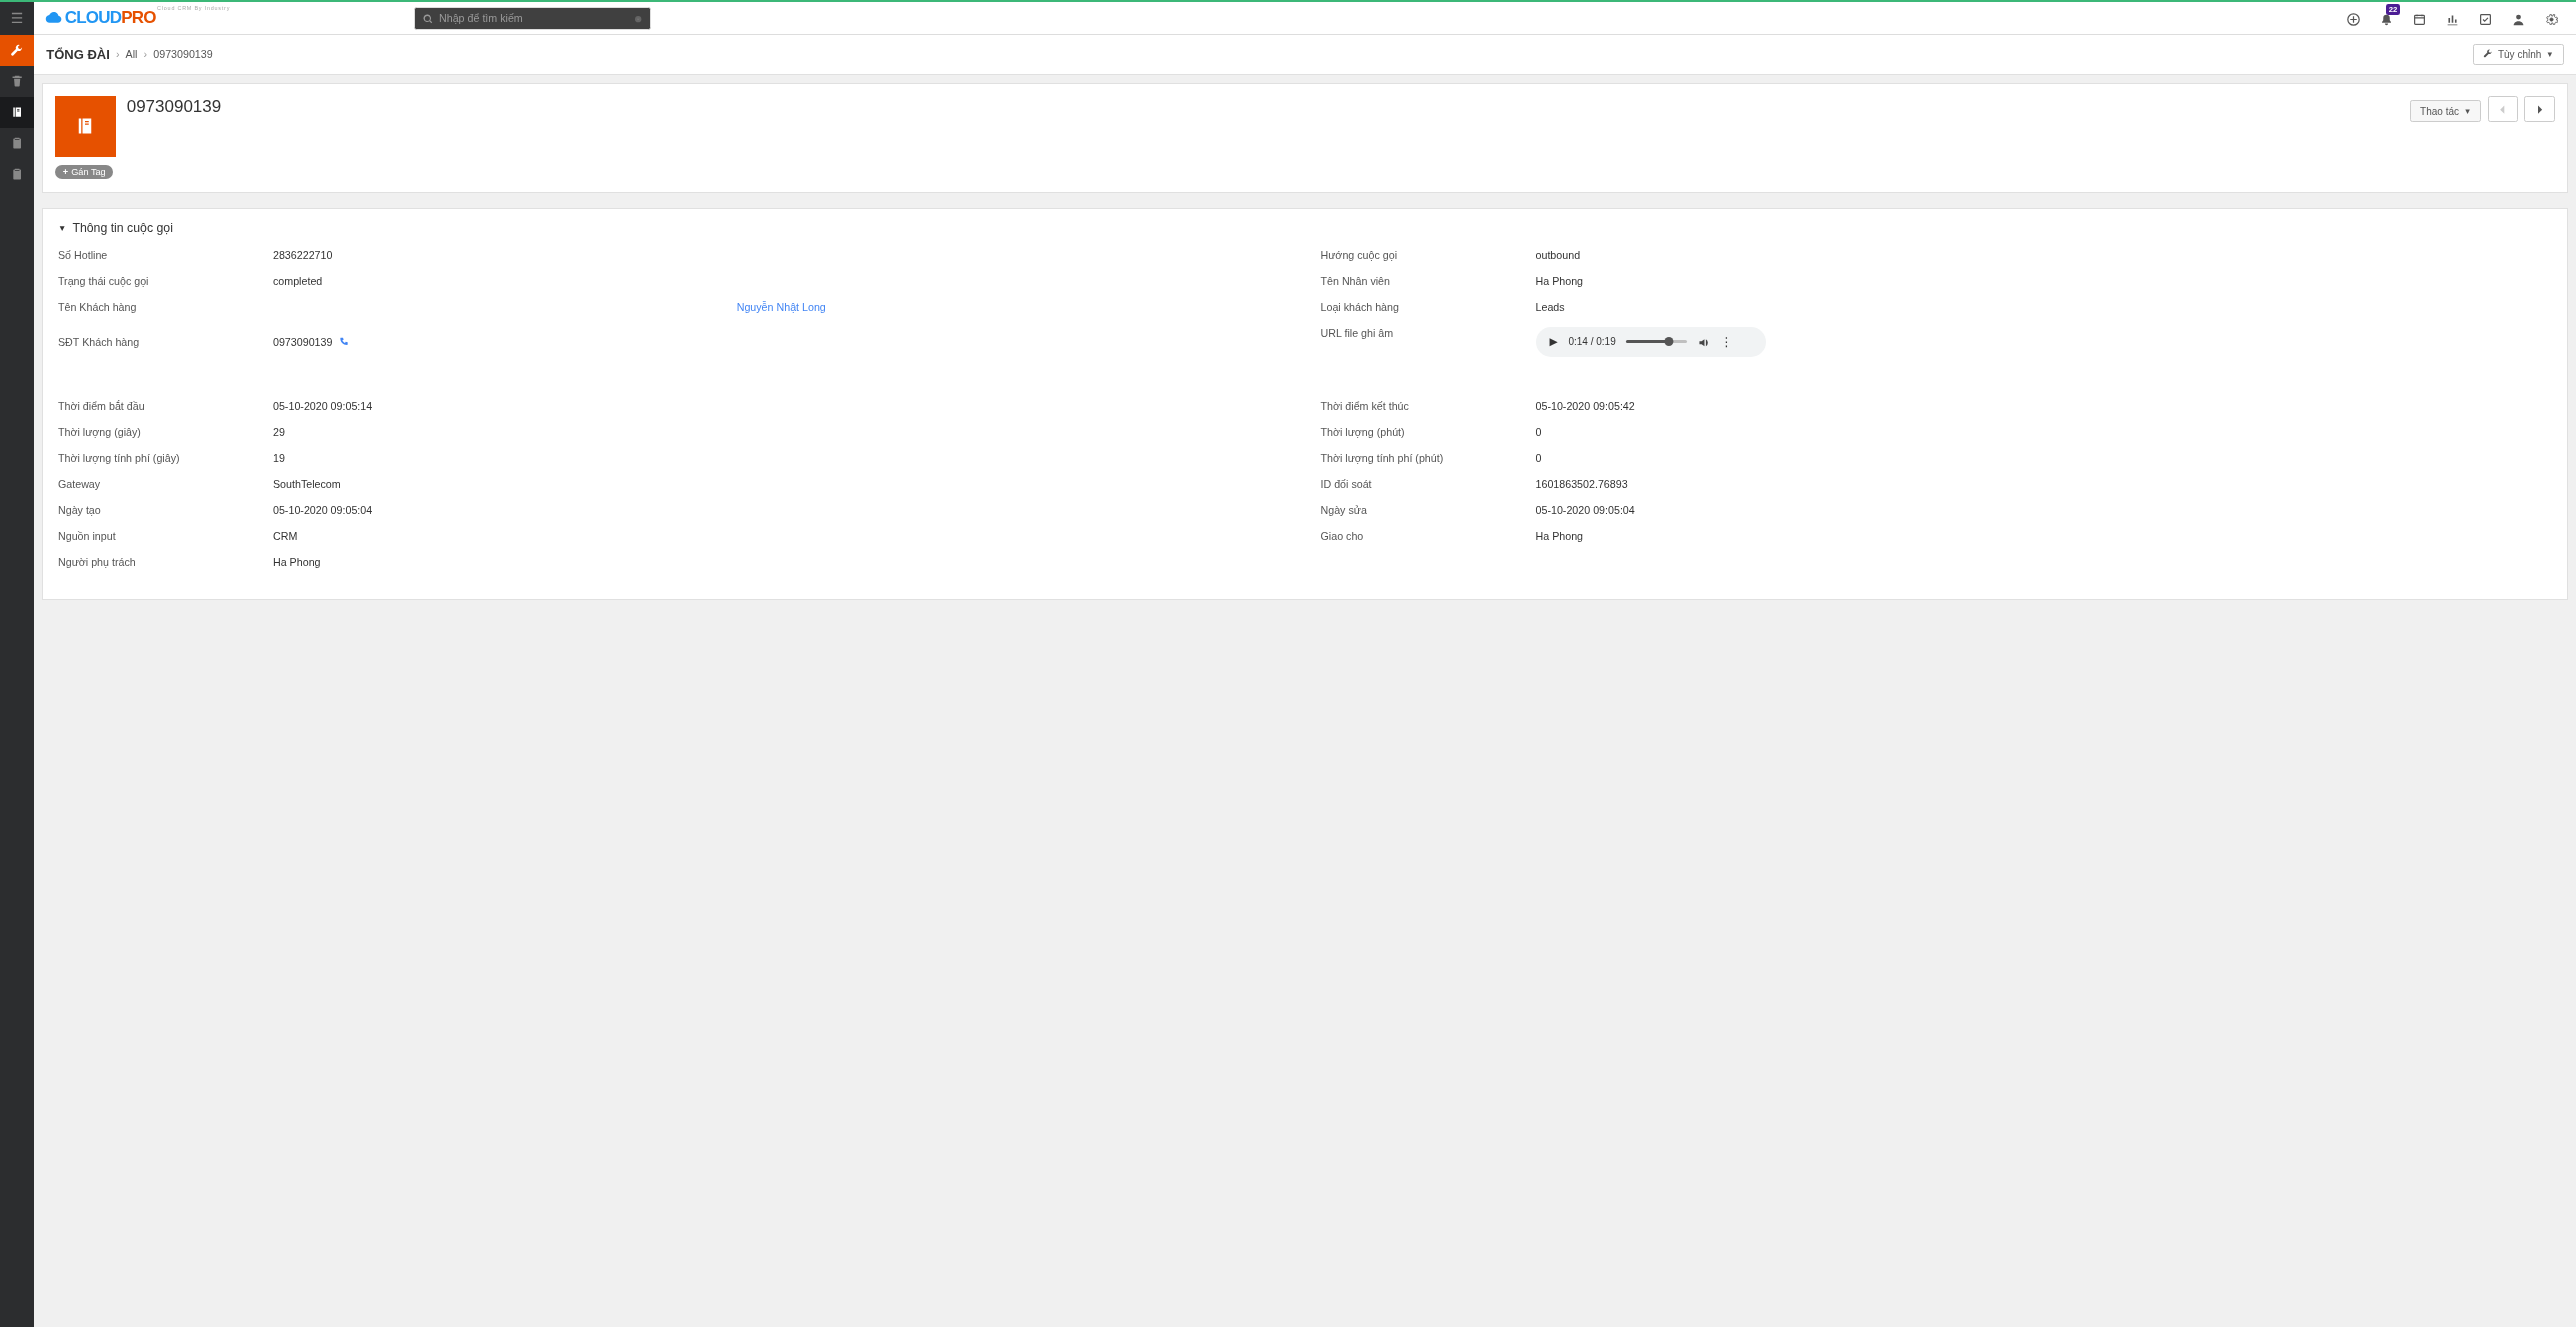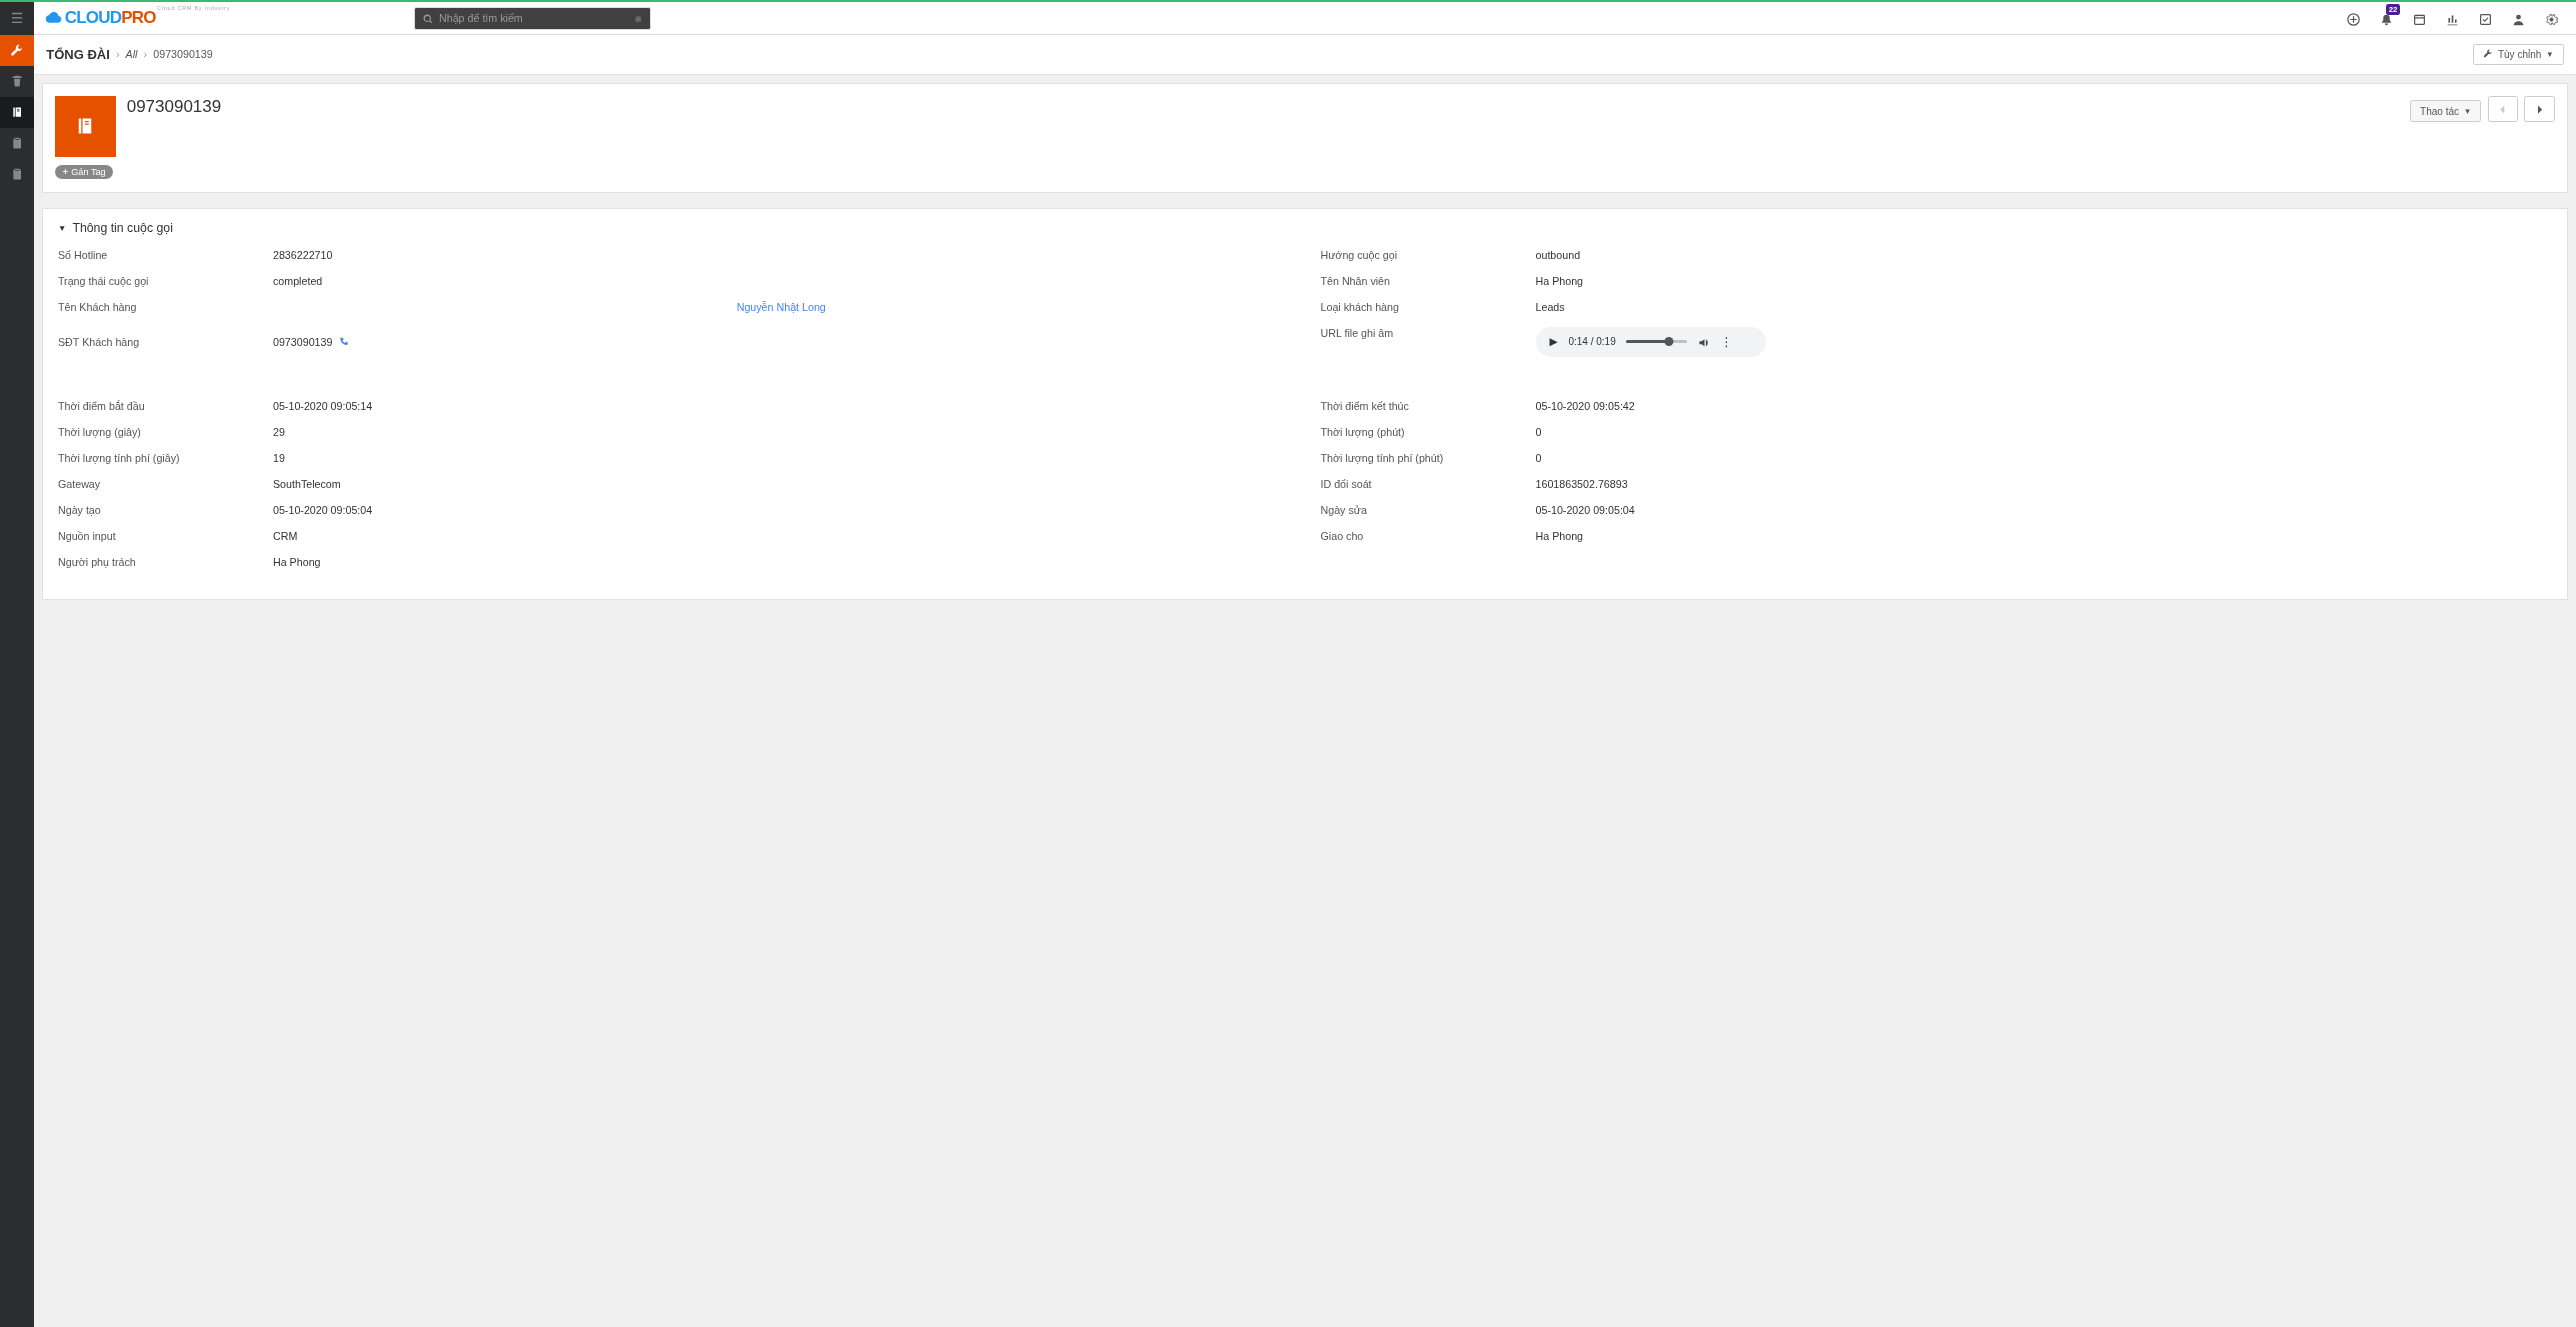--- a/index.html
+++ b/index.html
@@ -32,21 +32,21 @@
     .sidebar-item { width: 34px; height: 31px; display: flex; align-items: center; justify-content: center; color: #888; cursor: pointer; }
     .sidebar-item.active { background: #E65100; color: #fff; }
     .sidebar-item.dark { background: #1a1b1d; }
     
     
     .main { flex: 1; background: #f0f0f0; display: flex; flex-direction: column; }
     
     .breadcrumb-row { display: flex; align-items: center; padding: 9.2px 12.3px; background: #fff; border-bottom: 0.8px solid #e0e0e0; }
     .breadcrumb-title { font-size: 13px; font-weight: 600; color: #333; }
     .breadcrumb-sep { margin: 0 6.1px; color: #999; }
-    .breadcrumb-link { color: #555; cursor: pointer; font-style: italic; }
+    .breadcrumb-link { color: #555; cursor: pointer; }
     .breadcrumb-current { color: #555; }
     .customize-btn { margin-left: auto; border: 0.8px solid #ccc; background: #fff; padding: 3.8px 9.2px; border-radius: 2.3px; cursor: pointer; font-size: 10px; color: #555; display: flex; align-items: center; gap: 4.6px; }
     
     .content-wrap { margin: 7.7px; background: #fff; border: 0.8px solid #e0e0e0; padding: 12.3px; }
     
     .record-header { display: flex; align-items: flex-start; gap: 10.7px; position: relative; }
     .record-icon { width: 61px; height: 61px; background: #E65100; display: flex; align-items: center; justify-content: center; color: #fff; font-size: 20px; }
     .record-title-wrap { flex: 1; }
     .record-title { font-size: 17px; font-weight: 400; color: #333; margin-top: 1.5px; }
     .record-actions { display: flex; gap: 6.1px; align-items: flex-end; }

